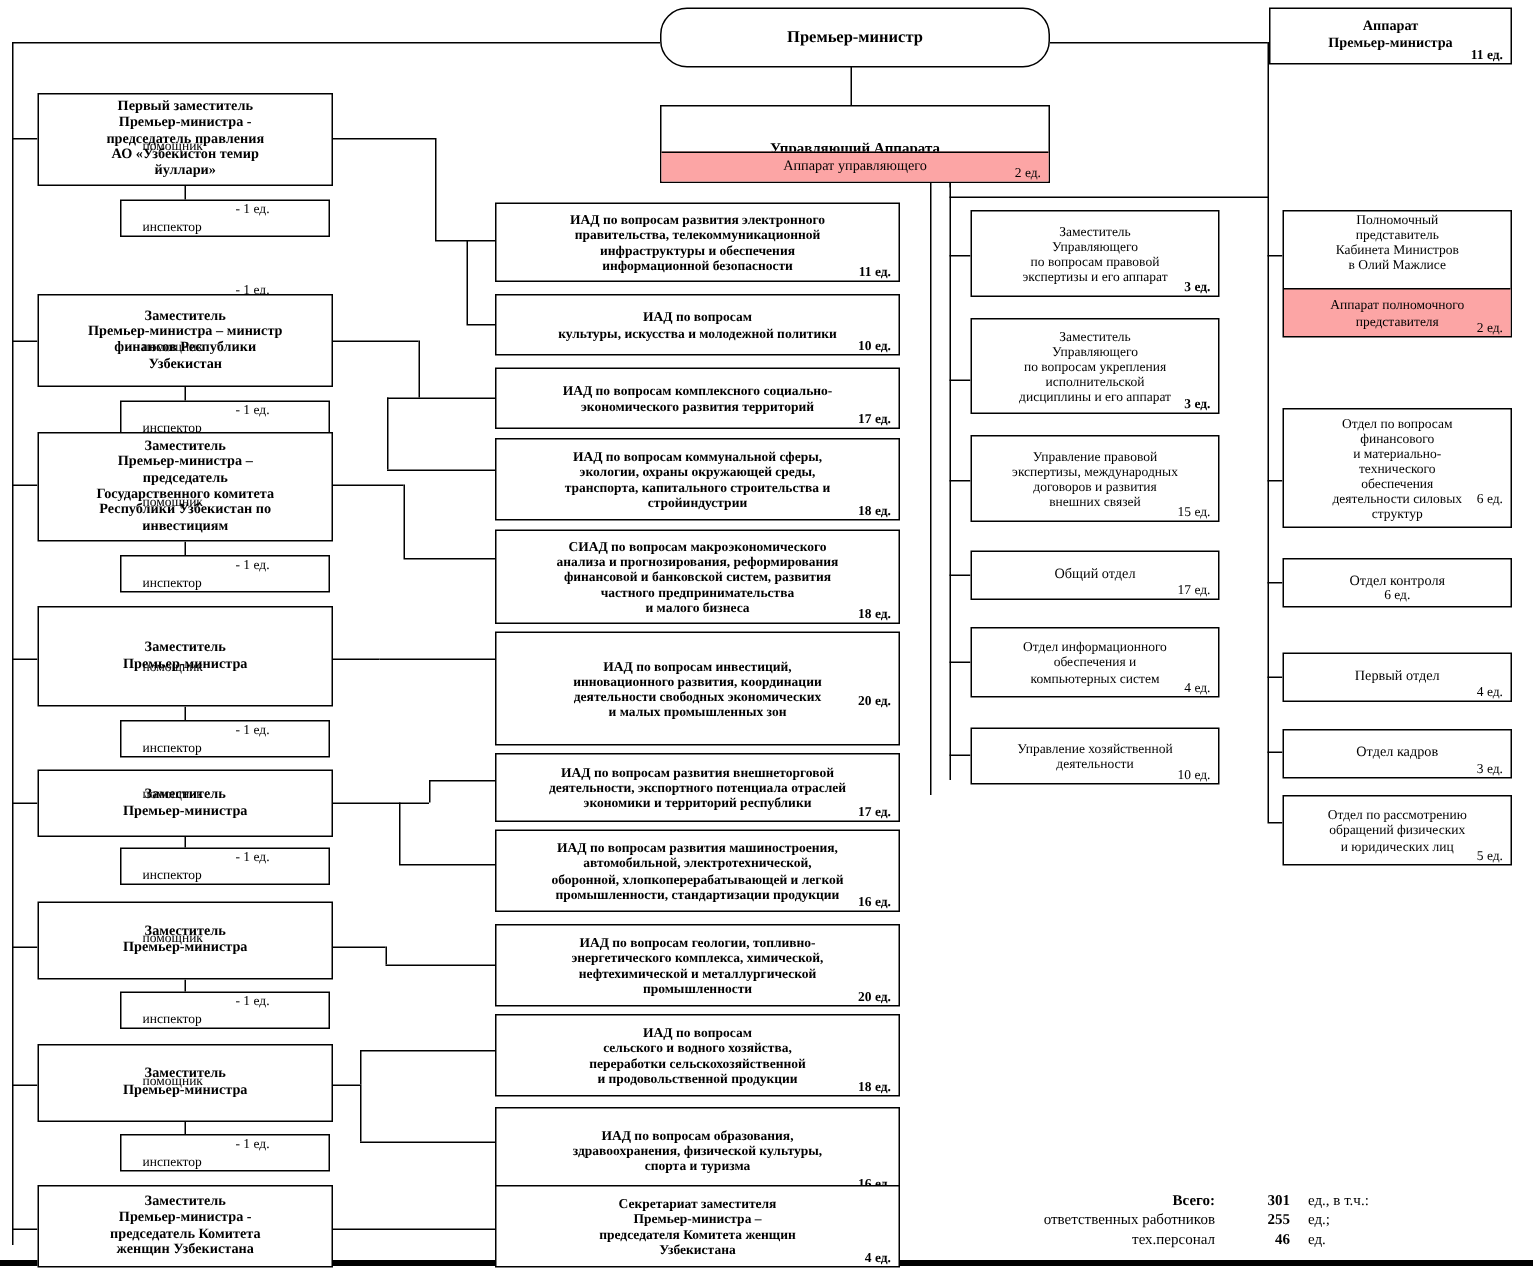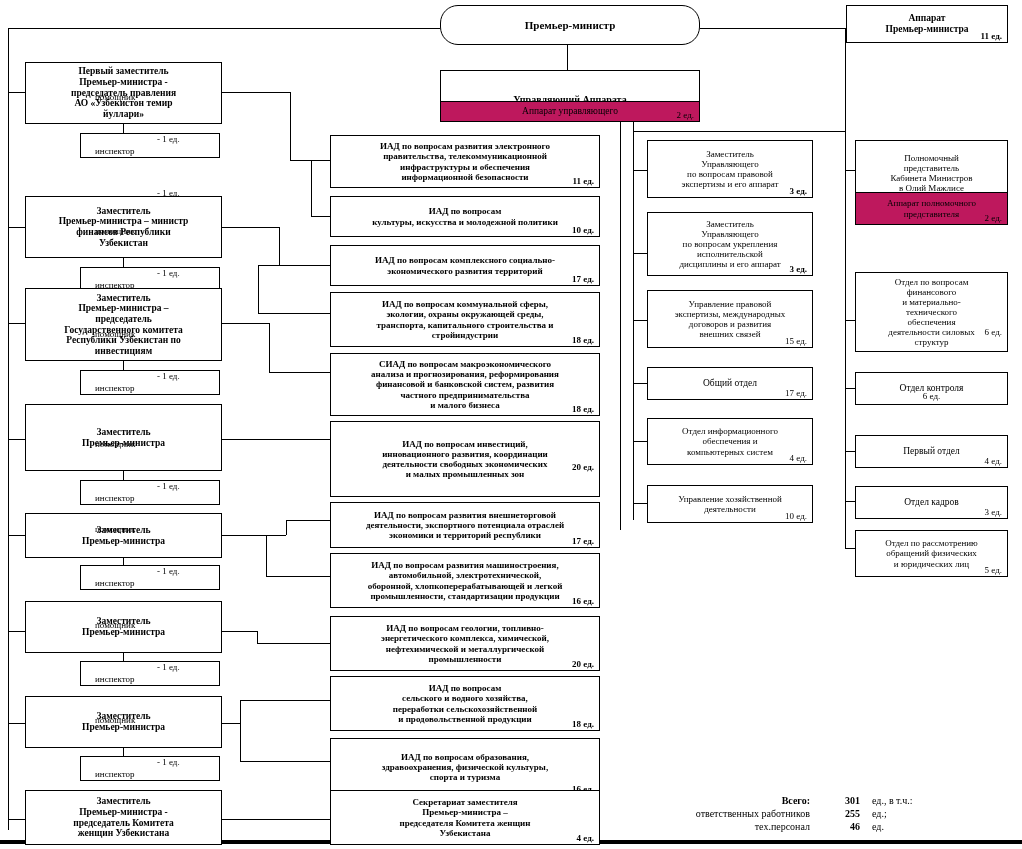--- a/index.html
+++ b/index.html
@@ -43,21 +43,21 @@
   .units.plain{font-weight:normal;}
   
   .substrip{
     position:absolute;
     left:0;right:0;bottom:0;
     border-top:1px solid #000;
     box-sizing:border-box;
     display:flex;
     align-items:center;
     justify-content:center;
-    background:#be185d;
+    background:#fca5a5;
   }
   .substrip .stxt{
     display:block;
     width:100%;
     text-align:center;
     white-space:pre-line;
     line-height:1.12;
     padding:0 4px;
     box-sizing:border-box;
   }
@@ -396,21 +396,21 @@
 обеспечения и
 компьютерных систем</span>
     <span class="units plain">4 ед.</span>
   </div>
   <div class="box" style="left:647px; top:485px; width:166px; height:38px; font-size:9px; font-weight:normal;">
     <span class="ttl">Управление хозяйственной
 деятельности</span>
     <span class="units plain">10 ед.</span>
   </div>
 
-  <div class="box" style="left:855px; top:140px; width:153px; height:85px; font-size:9px; font-weight:normal; justify-content:flex-start; padding-top:12px;">
+  <div class="box" style="left:855px; top:140px; width:153px; height:85px; font-size:9px; font-weight:normal; justify-content:flex-start; padding-top:0;">
     <span class="ttl">Полномочный
 представитель
 Кабинета Министров
 в Олий Мажлисе</span>
     <div class="substrip" style="height:32px; font-size:9px;">
       <span class="stxt">Аппарат полномочного
 представителя</span>
     </div>
     <span class="units plain">2 ед.</span>
   </div>

